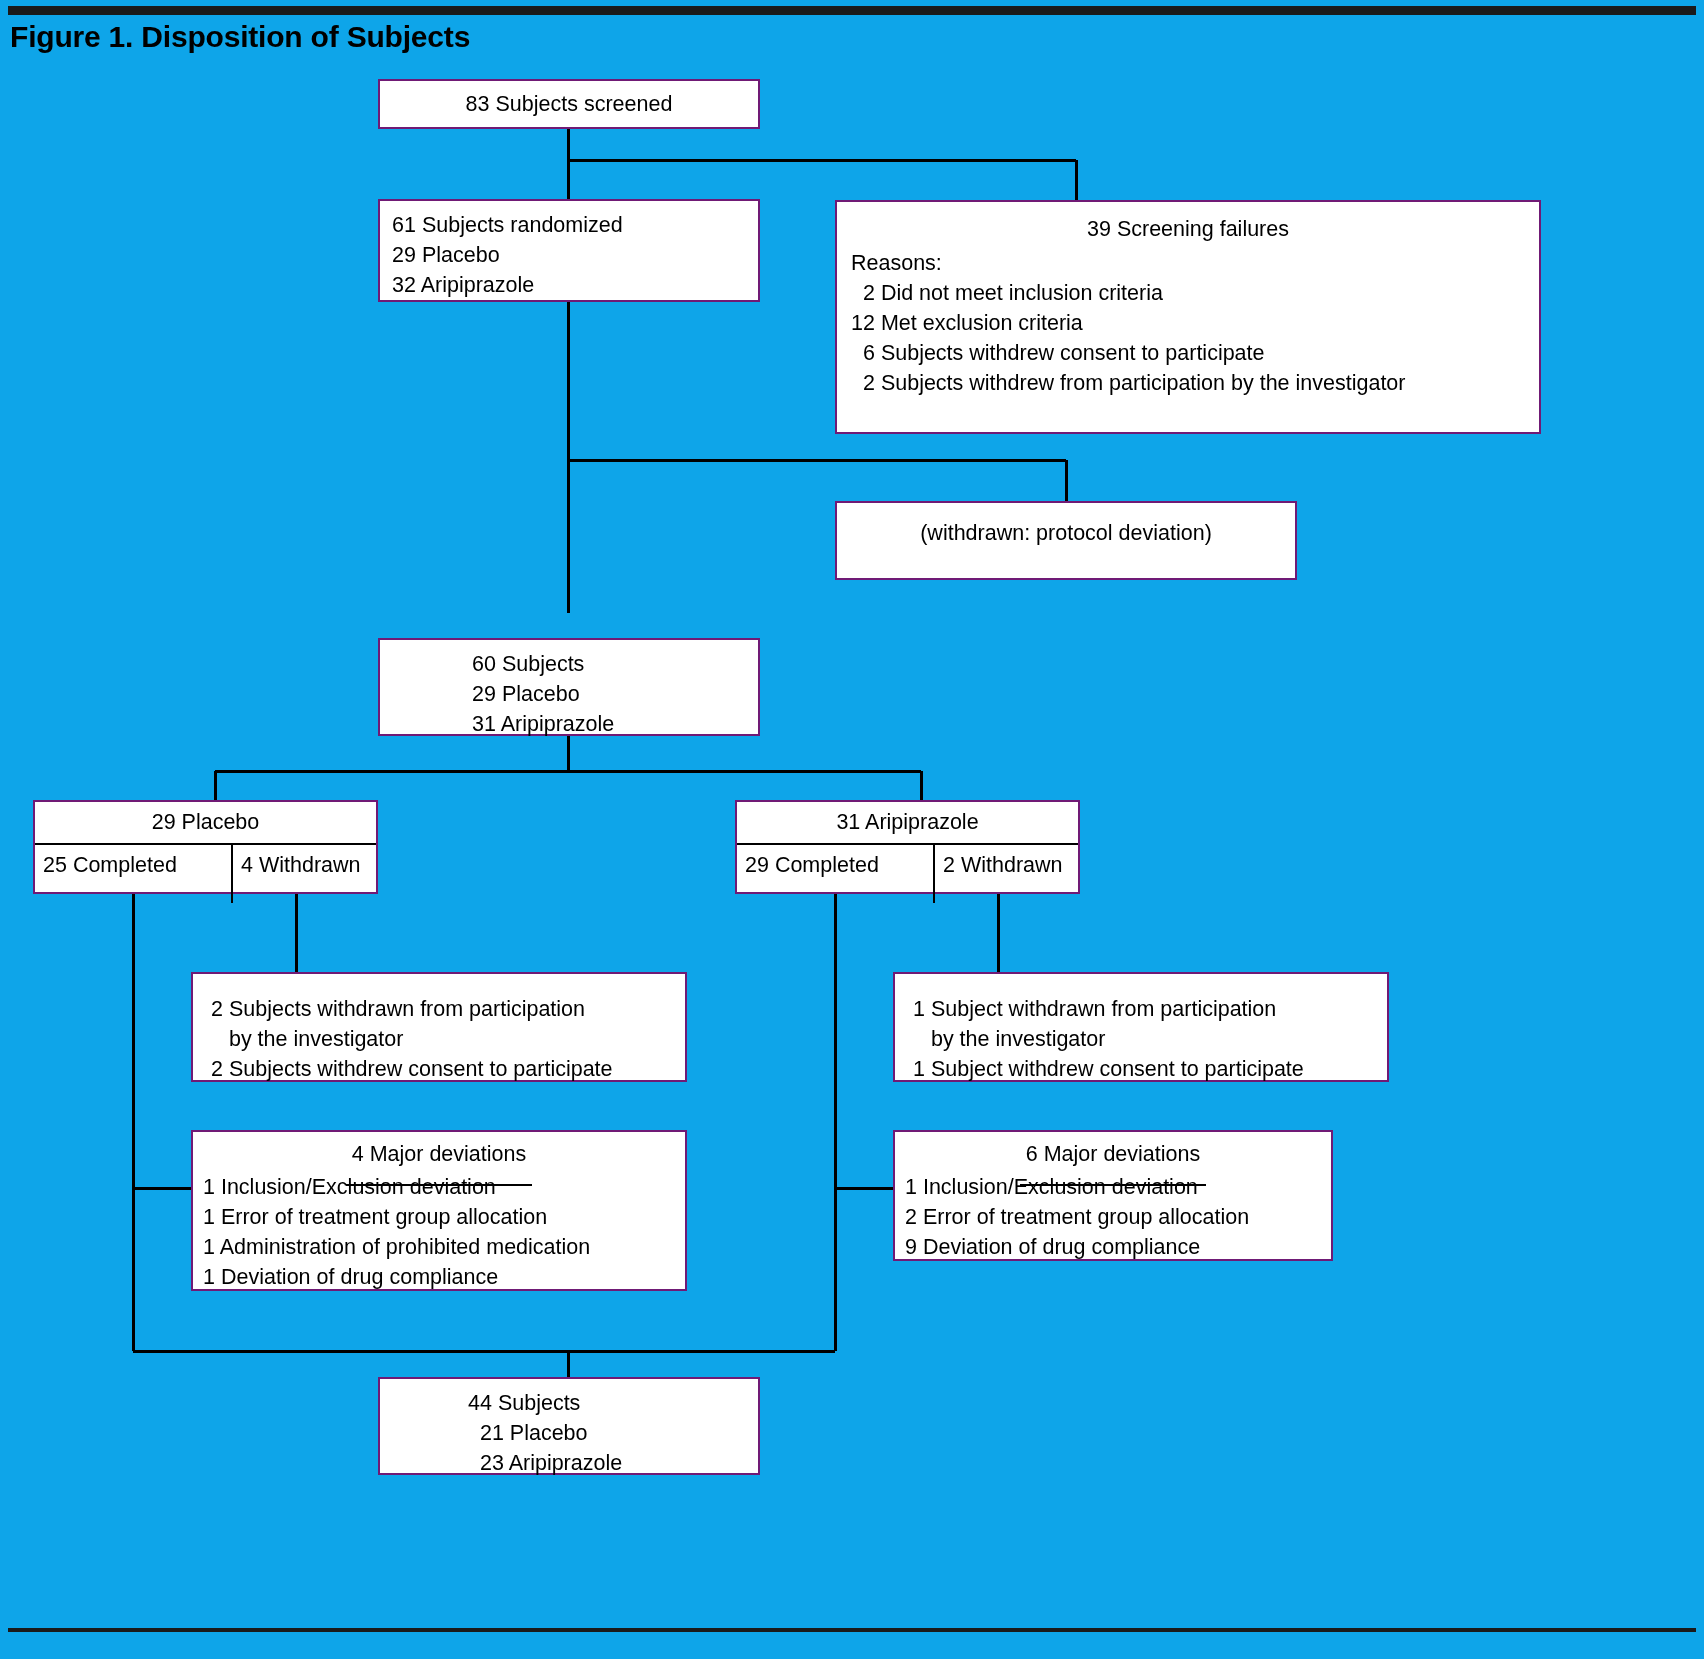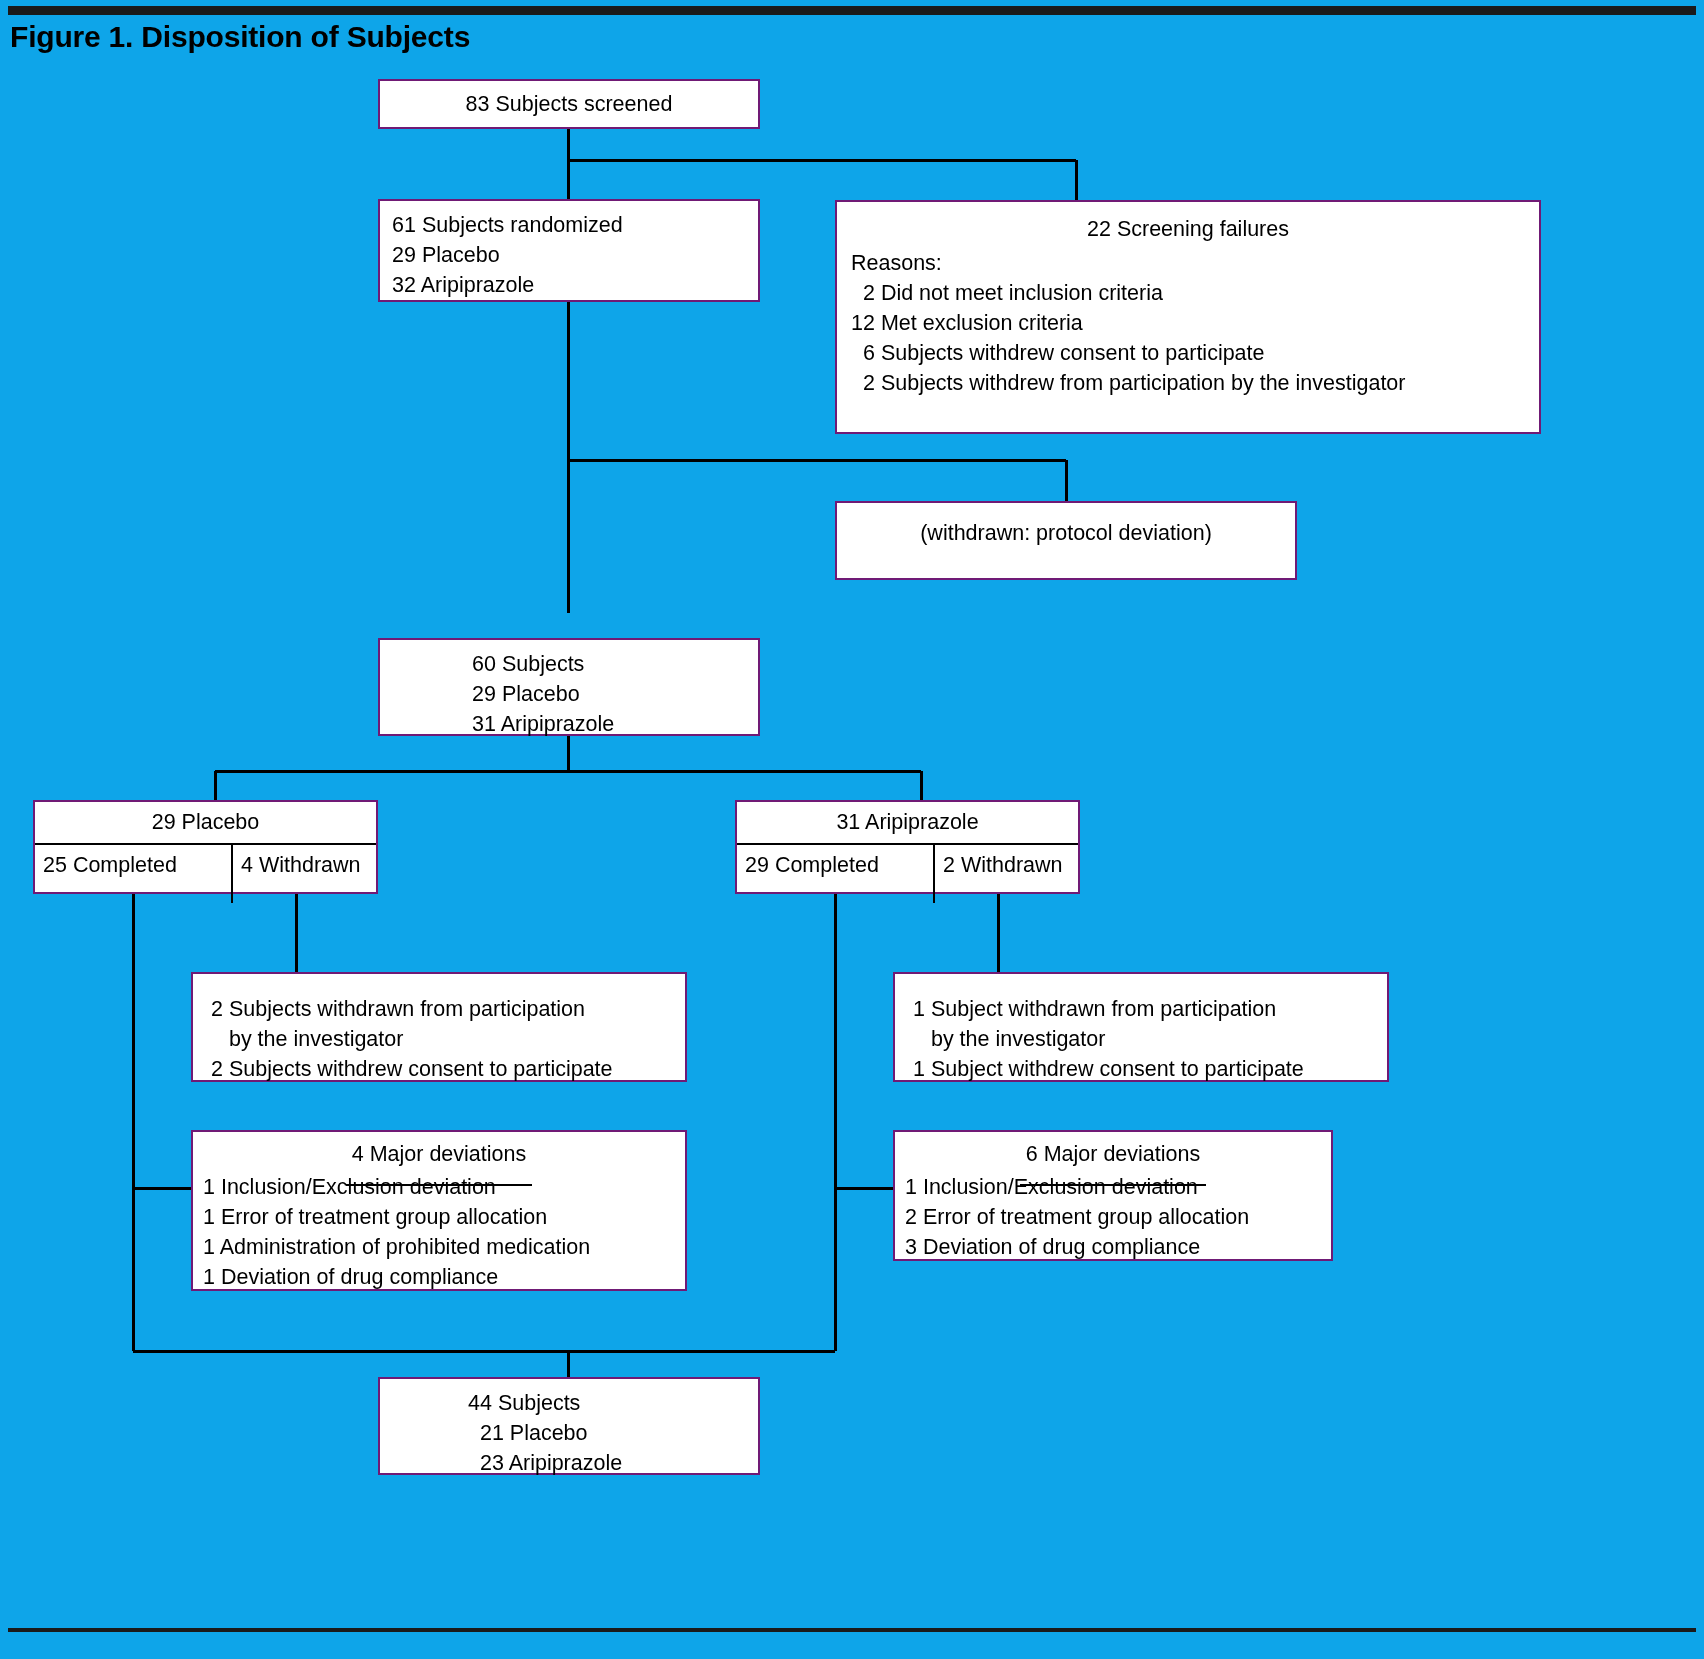--- a/index.html
+++ b/index.html
@@ -149,21 +149,21 @@
     <span class="ln">83 Subjects screened</span>
   </div>
 
   <div class="box pad" style="left:378px; top:199px; width:382px; height:103px; ">
     <div class="ln">61 Subjects randomized</div>
     <div class="ln">29 Placebo</div>
     <div class="ln">32 Aripiprazole</div>
   </div>
 
   <div class="box" style="left:835px; top:200px; width:706px; height:234px;">
-    <div class="center" style="padding-top:12px; padding-bottom:4px;">22 Screening failures</div>
+    <div class="center" style="padding-top:12px; padding-bottom:4px;">39 Screening failures</div>
     <div style="padding-left:14px;">
       <div class="ln">Reasons:</div>
       <div class="ln">  2 Did not meet inclusion criteria</div>
       <div class="ln">12 Met exclusion criteria</div>
       <div class="ln">  6 Subjects withdrew consent to participate</div>
       <div class="ln">  2 Subjects withdrew from participation by the investigator</div>
     </div>
   </div>
 
   <div class="box center" style="left:835px; top:501px; width:462px; height:79px; padding-top:15px;">
@@ -224,21 +224,21 @@
     </div>
   </div>
 
   <div class="box" style="left:893px; top:1130px; width:440px; height:131px;">
     <div class="underlined-title">
       <span>6 Major deviations</span>
     </div>
     <div class="list">
       <span class="ln">1 Inclusion/Exclusion deviation</span>
       <span class="ln">2 Error of treatment group allocation</span>
-      <span class="ln">3 Deviation of drug compliance</span>
+      <span class="ln">9 Deviation of drug compliance</span>
     </div>
   </div>
 
   <div class="box pad" style="left:378px; top:1377px; width:382px; height:98px; padding-left:88px;">
     <div class="ln">44 Subjects</div>
     <div class="ln">  21 Placebo</div>
     <div class="ln">  23 Aripiprazole</div>
   </div>
 
   <div class="rule-bottom"></div>

